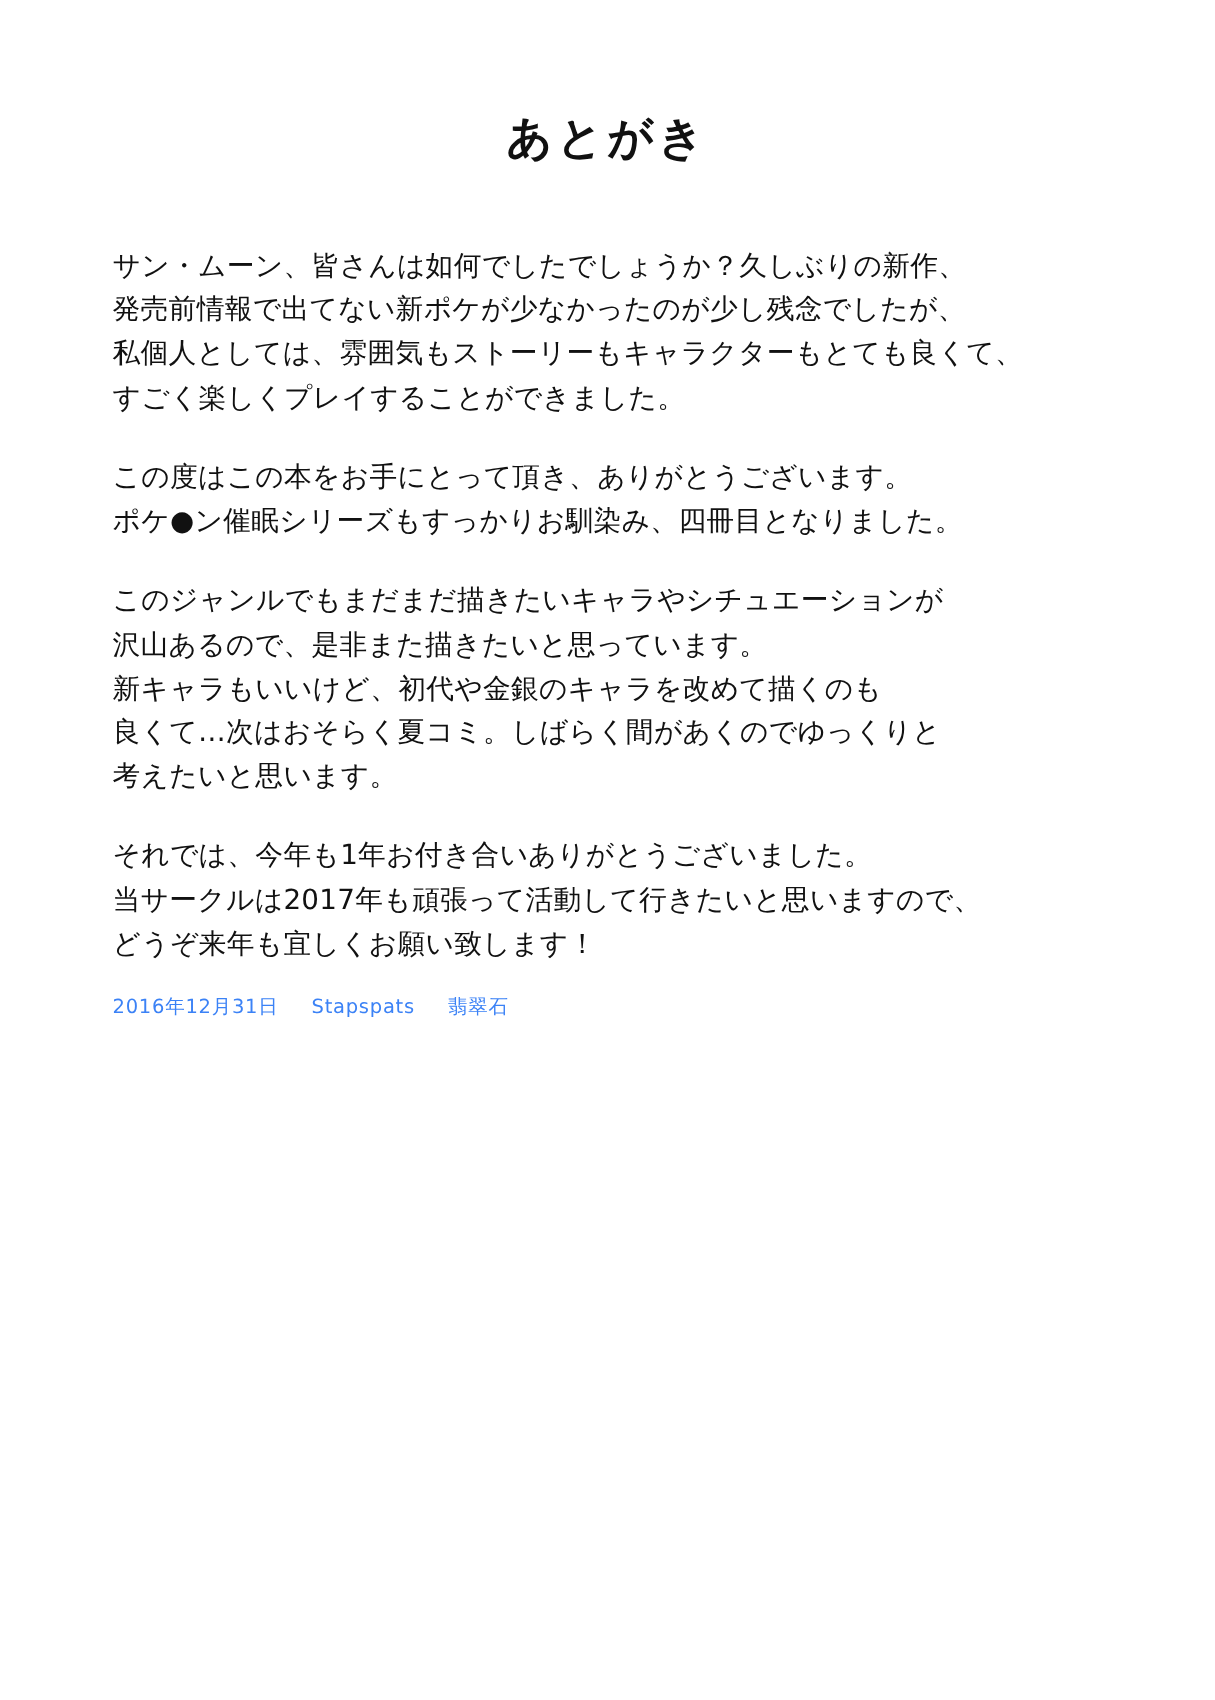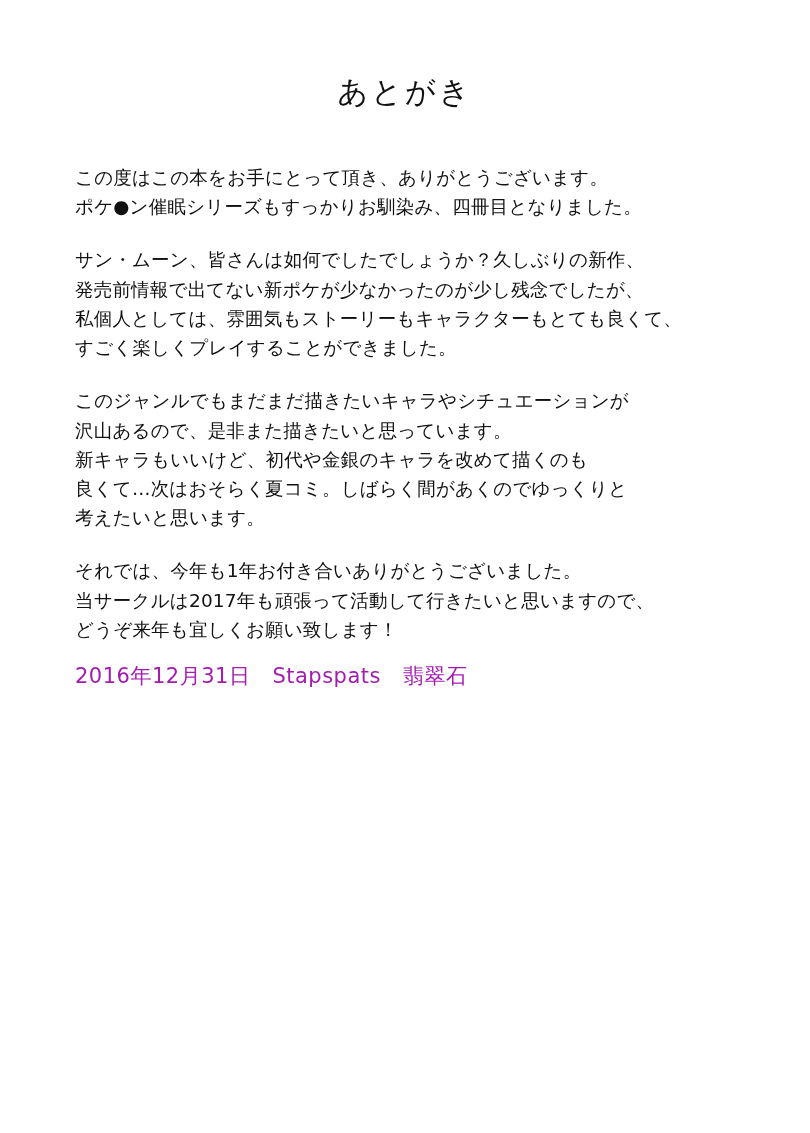--- a/index.html
+++ b/index.html
@@ -20,62 +20,62 @@
     height: 1133px;
     background: #ffffff;
     box-sizing: border-box;
   }
   .title {
     text-align: center;
     font-size: 30px;
     letter-spacing: 3px;
     margin: 0;
     padding-top: 72px;
-    font-weight: normal;
+    font-weight: bold;
     color: #111111;
   }
   .body-text {
     margin: 0;
     padding: 50px 0 0 75px;
     font-size: 18.5px;
     line-height: 1.58;
     color: #111111;
     letter-spacing: 0.2px;
   }
   .para {
     margin: 0 0 24px 0;
     white-space: pre-line;
   }
   .para:last-child {
     margin-bottom: 12px;
   }
   .signature {
     margin: 0;
     padding: 6px 0 0 75px;
-    font-size: 21px;
+    font-size: 13px;
     letter-spacing: 0.5px;
-    color: #a21caf;
+    color: #3b82f6;
   }
   .sig-date { margin-right: 22px; }
   .sig-circle { margin-right: 22px; }
 </style>
 </head>
 <body>
 
 <div class="page">
 
   <h1 class="title">あとがき</h1>
 
   <div class="body-text">
-    <p class="para">この度はこの本をお手にとって頂き、ありがとうございます。
-ポケ●ン催眠シリーズもすっかりお馴染み、四冊目となりました。</p>
     <p class="para">サン・ムーン、皆さんは如何でしたでしょうか？久しぶりの新作、
 発売前情報で出てない新ポケが少なかったのが少し残念でしたが、
 私個人としては、雰囲気もストーリーもキャラクターもとても良くて、
 すごく楽しくプレイすることができました。</p>
+    <p class="para">この度はこの本をお手にとって頂き、ありがとうございます。
+ポケ●ン催眠シリーズもすっかりお馴染み、四冊目となりました。</p>
     <p class="para">このジャンルでもまだまだ描きたいキャラやシチュエーションが
 沢山あるので、是非また描きたいと思っています。
 新キャラもいいけど、初代や金銀のキャラを改めて描くのも
 良くて…次はおそらく夏コミ。しばらく間があくのでゆっくりと
 考えたいと思います。</p>
     <p class="para">それでは、今年も1年お付き合いありがとうございました。
 当サークルは2017年も頑張って活動して行きたいと思いますので、
 どうぞ来年も宜しくお願い致します！</p>
   </div>
 

